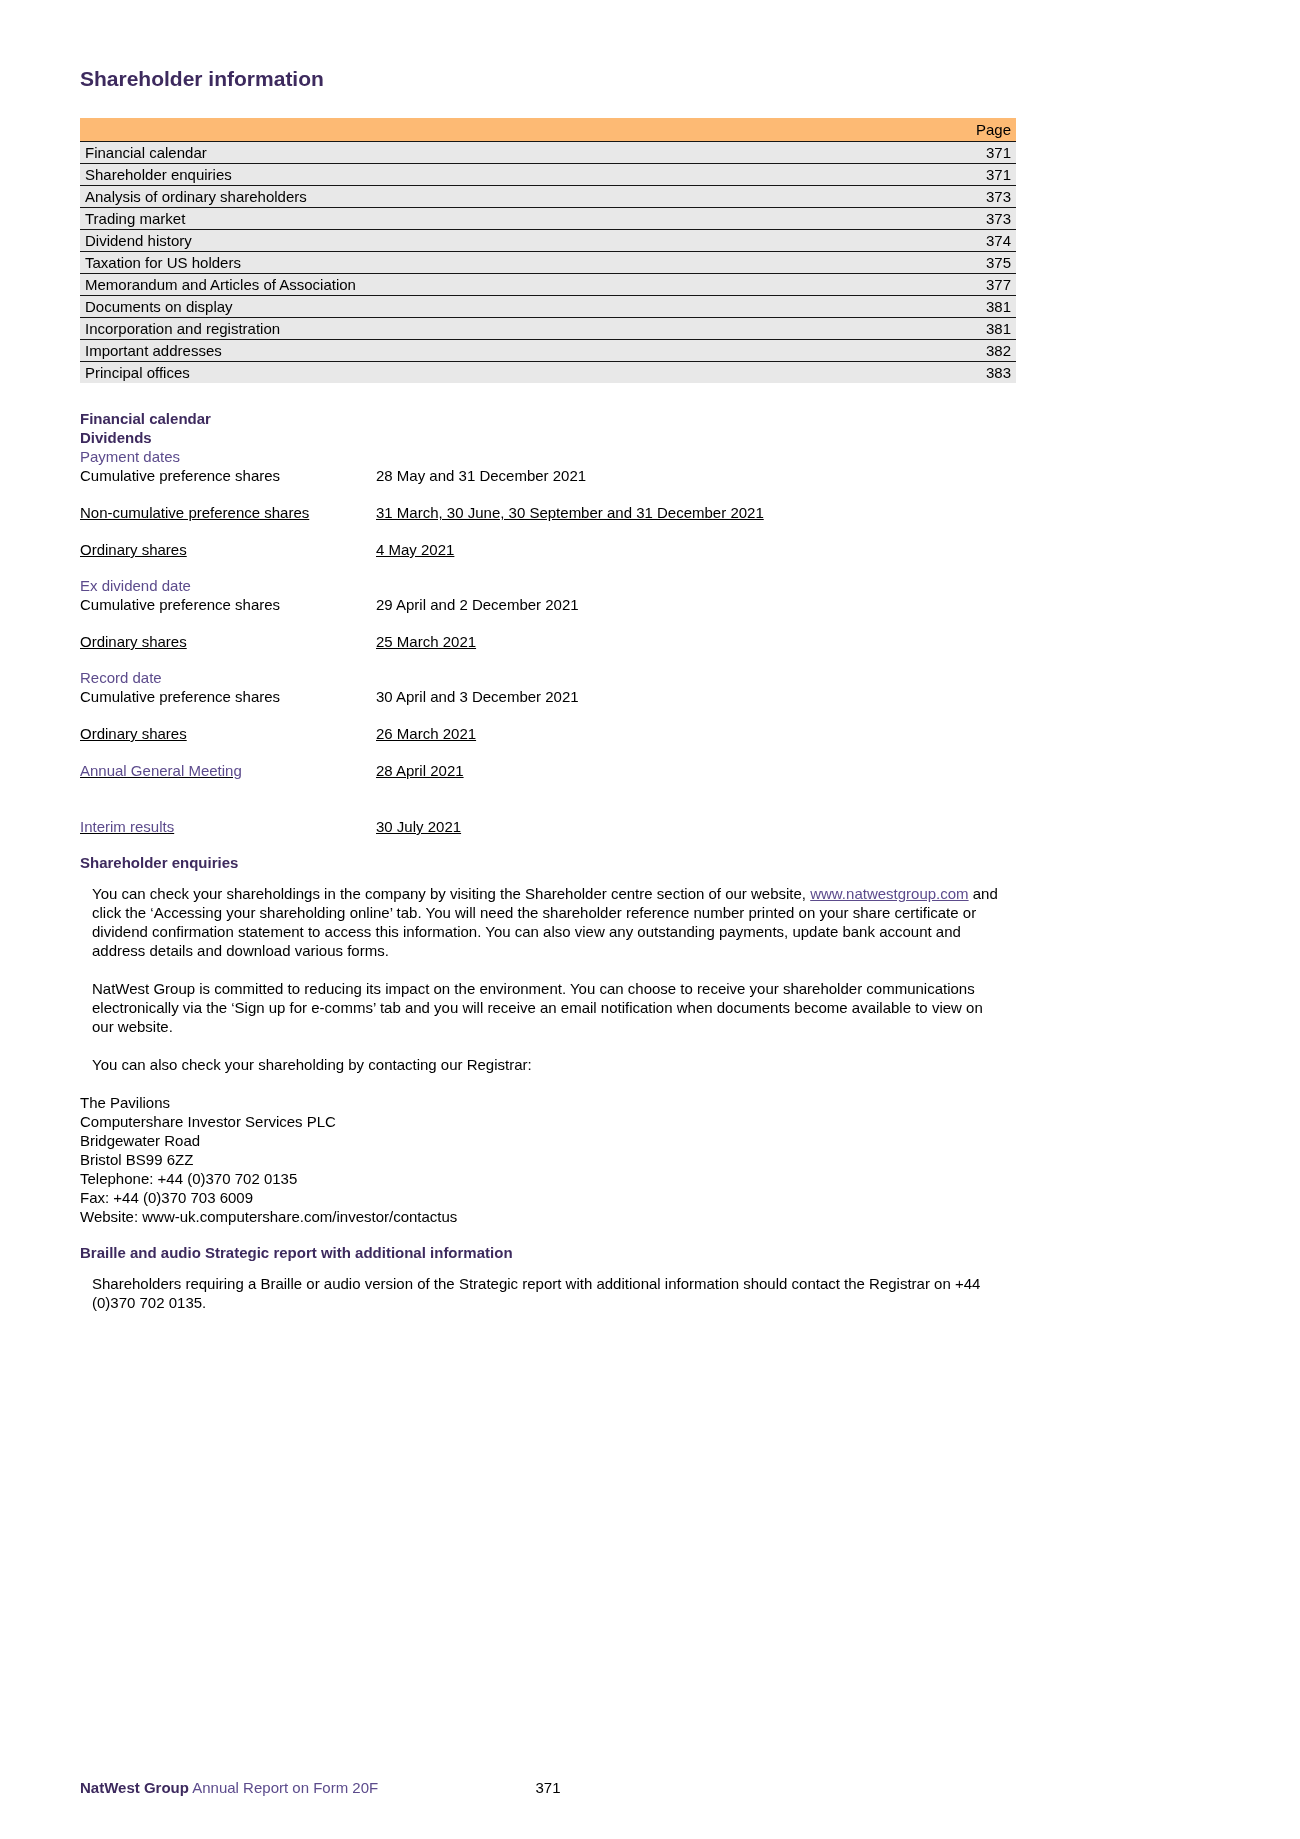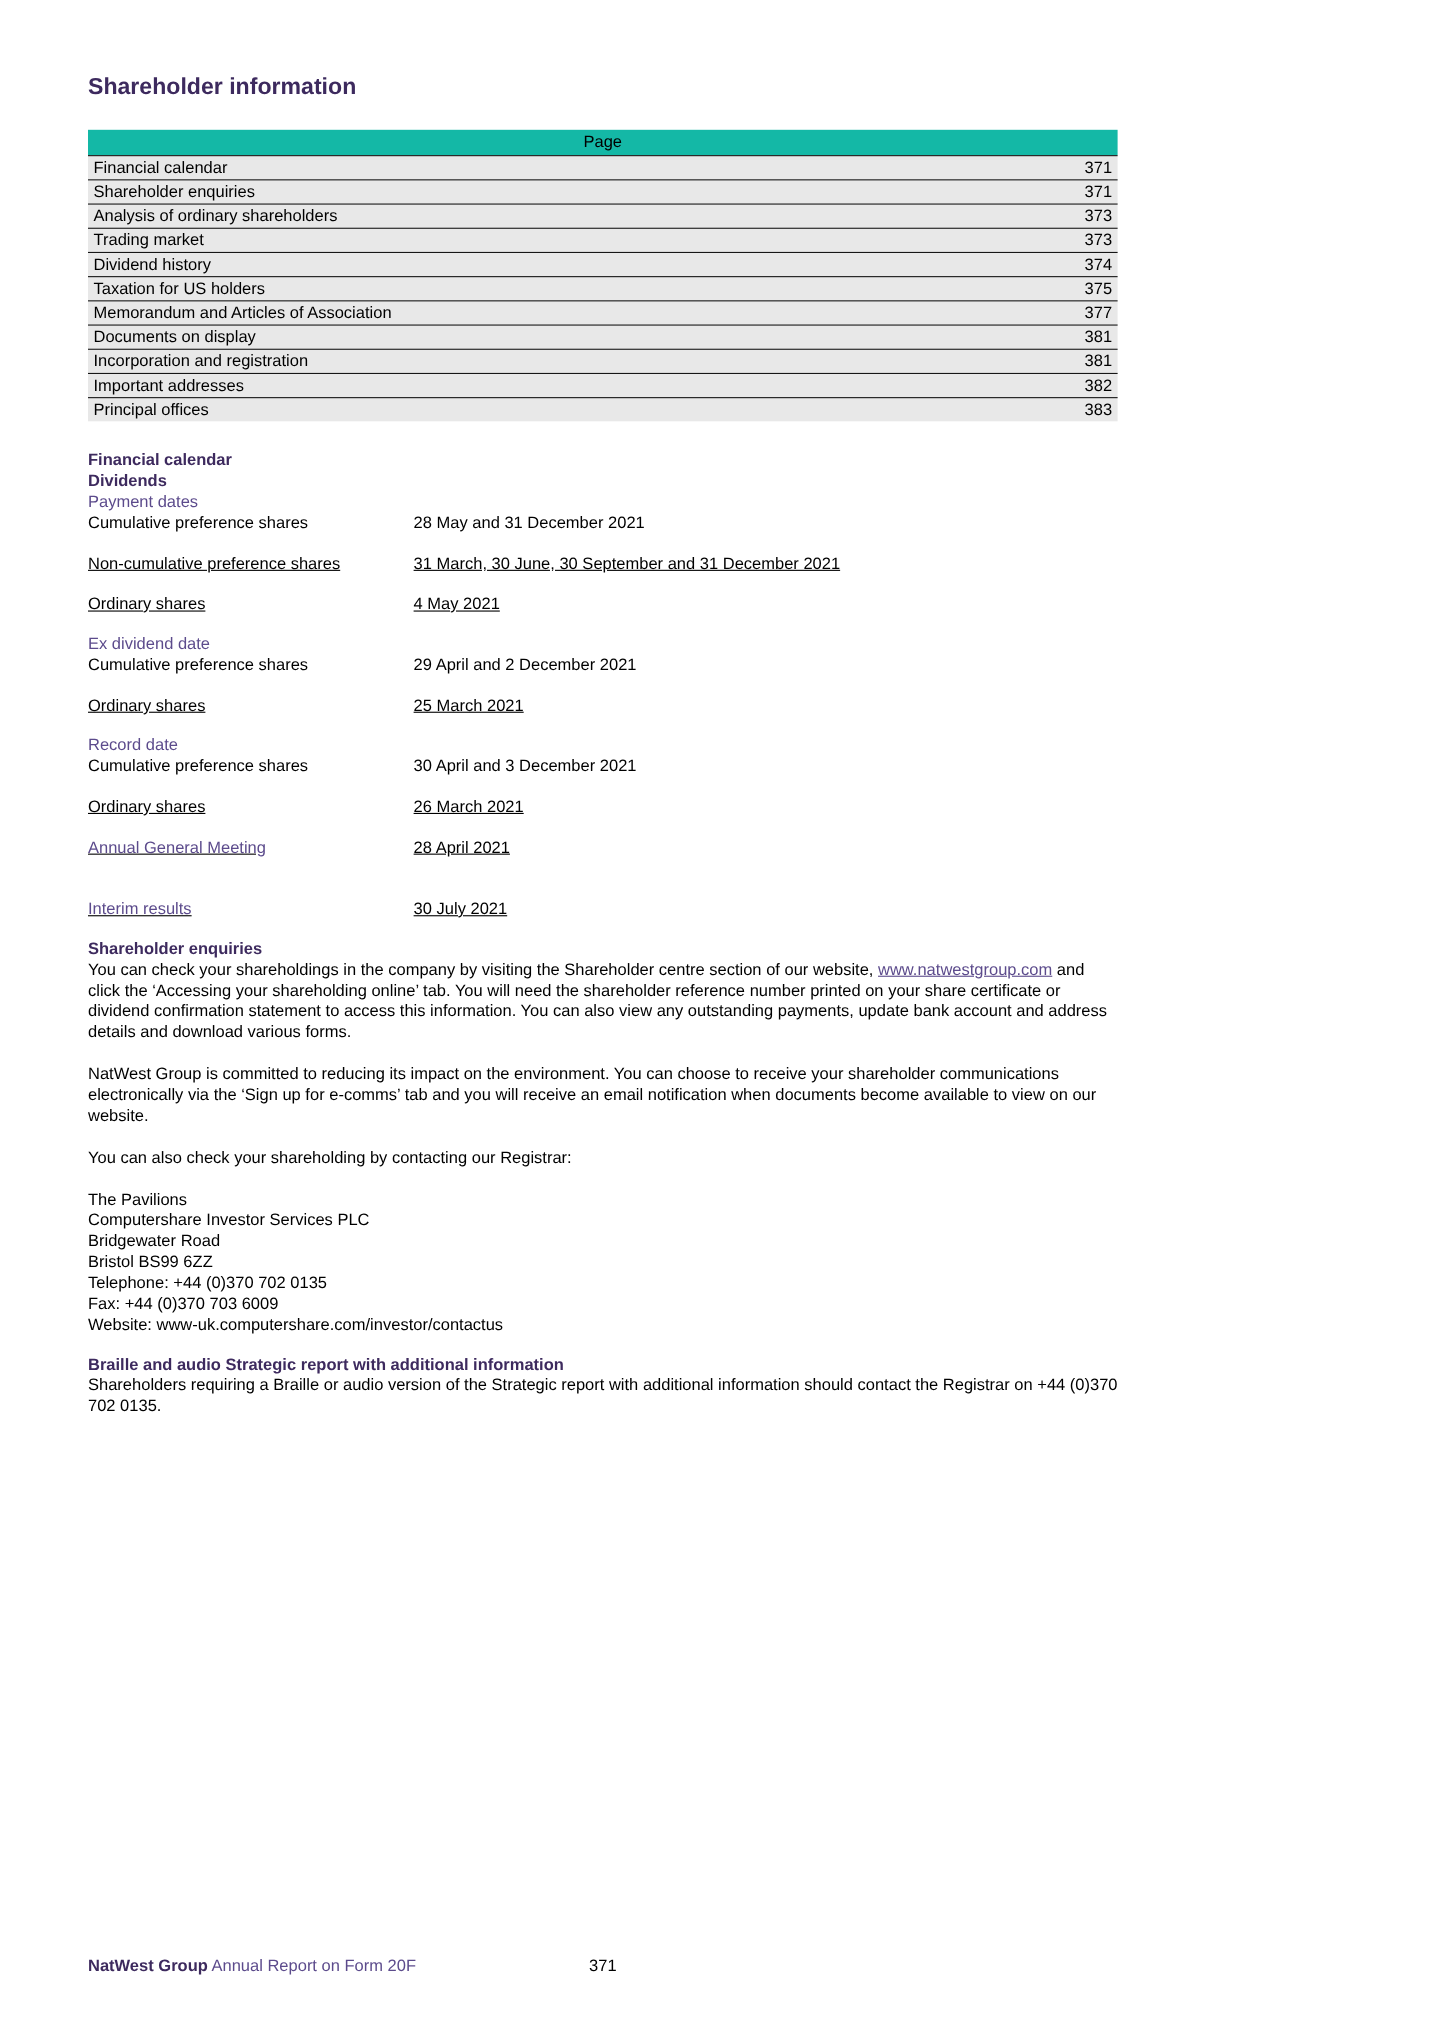--- a/index.html
+++ b/index.html
@@ -23,22 +23,22 @@
     font-size: 21px;
     font-weight: bold;
     color: #3d2a5e;
     line-height: 26px;
   }
 
   
   .toc { margin-top: 26px; font-size: 15px; }
   .toc-header {
     display: flex;
-    justify-content: center;
-    background: #14b8a6;
+    justify-content: flex-end;
+    background: #fdba74;
     padding: 3px 5px 2px 5px;
     line-height: 18px;
   }
   .toc-row {
     display: flex;
     justify-content: space-between;
     background: #e8e8e8;
     border-top: 1px solid #161616;
     padding: 2px 5px 1px 5px;
     line-height: 18px;
@@ -57,21 +57,21 @@
   .fc { margin-top: 26px; }
   .fc-row { display: flex; line-height: 19px; margin-top: 0; }
   .fc-row + .fc-row { margin-top: 18px; text-decoration: underline; }
   .fc-label { width: 296px; flex: 0 0 296px; }
   .fc-label.purple { color: #5c4b8c; }
   .fc-value { flex: 1; }
   .fc-gap-heading { margin-top: 17px; }
   .fc-first-item { margin-top: 0; }
 
   
-  p { margin: 0; line-height: 19px; }
+  p { margin: 12px; line-height: 19px; }
   .para-gap { margin-top: 19px; }
   .enquiries { margin-top: 17px; }
   .link {
     color: #5c4b8c;
     text-decoration: underline;
     cursor: pointer;
   }
   .registrar-line { line-height: 19px; }
 
   

